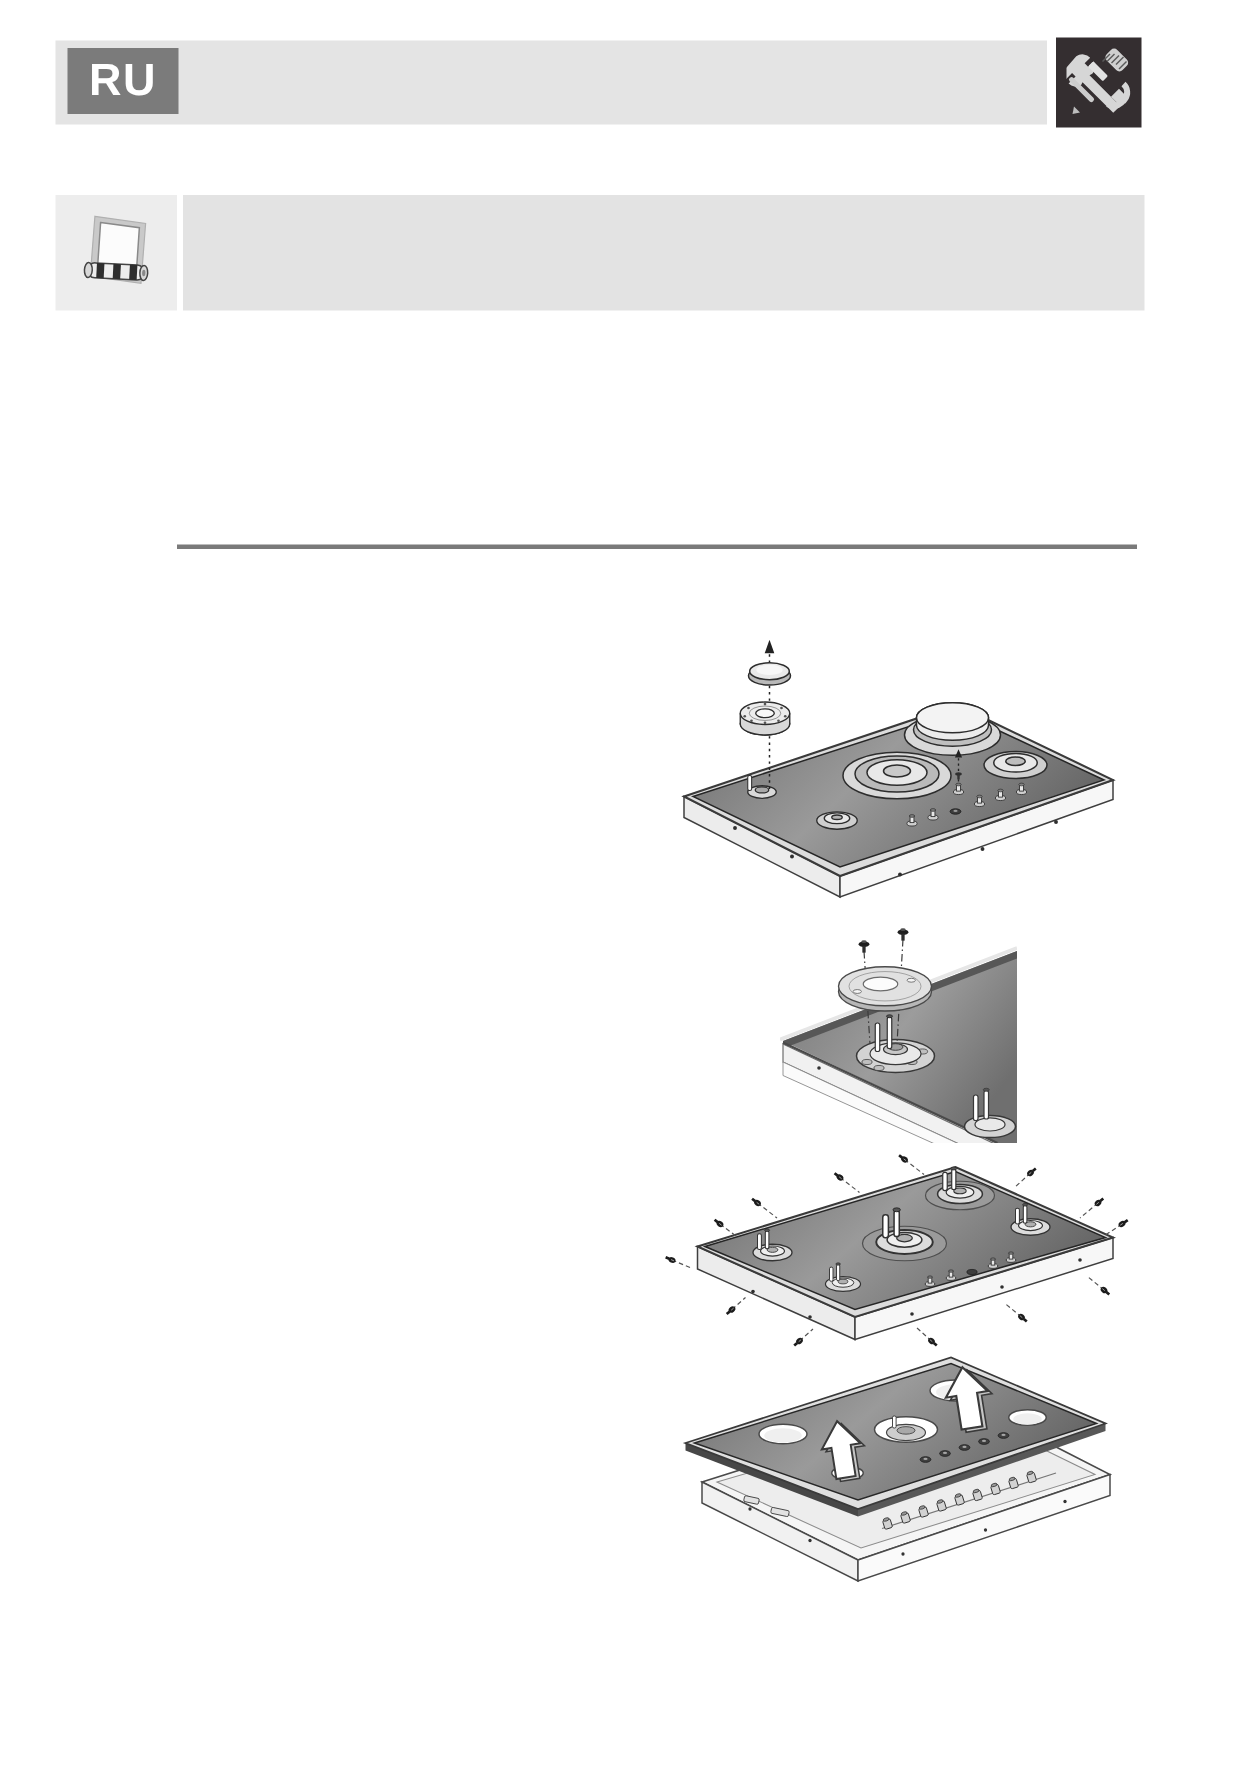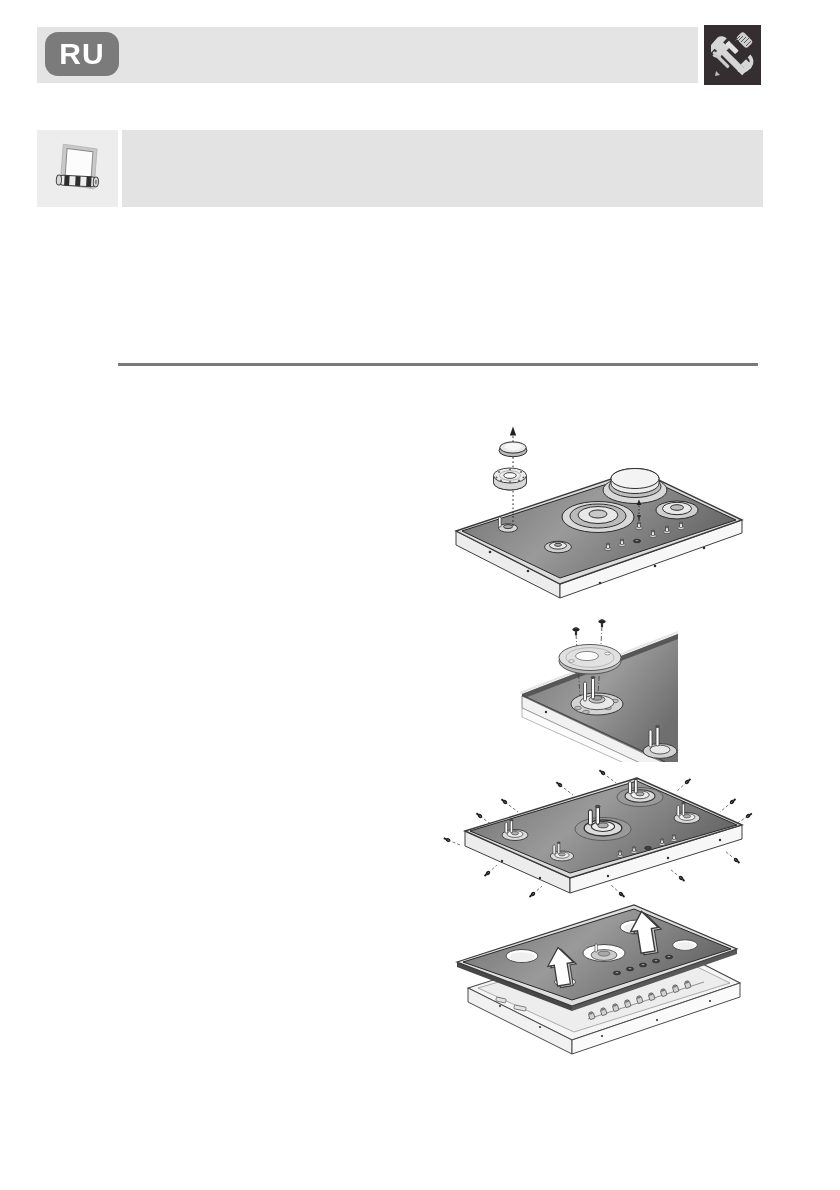--- a/index.html
+++ b/index.html
@@ -3,21 +3,21 @@
 <meta charset="utf-8">
 <style>
   html,body{margin:0;padding:0;background:#ffffff;}
   .page{position:relative;width:840px;height:1190px;background:#ffffff;
         font-family:"Liberation Sans",sans-serif;overflow:hidden;}
 
   
   .header-bar{position:absolute;left:37px;top:27px;width:661px;height:56px;background:#e4e4e4;}
   .lang-badge{position:absolute;left:45px;top:32px;width:74px;height:44px;background:#7b7b7b;
               color:#ffffff;font-size:30px;font-weight:bold;letter-spacing:1px;
-              display:flex;align-items:center;justify-content:center;border-radius:13px;}
+              display:flex;align-items:center;justify-content:center;}
   .service-box{position:absolute;left:704px;top:25px;width:57px;height:60px;background:#342e30;
                display:flex;align-items:center;justify-content:center;}
 
   
   .note-icon-box{position:absolute;left:37px;top:130px;width:81px;height:77px;background:#ededed;
                  display:flex;align-items:center;justify-content:center;}
   .note-text-box{position:absolute;left:122px;top:130px;width:641px;height:77px;background:#e3e3e3;
                  font-size:13px;color:#333;padding:8px 12px;box-sizing:border-box;}
 
   .divider{position:absolute;left:118px;top:363px;width:640px;height:3px;background:#7a7a7a;}

